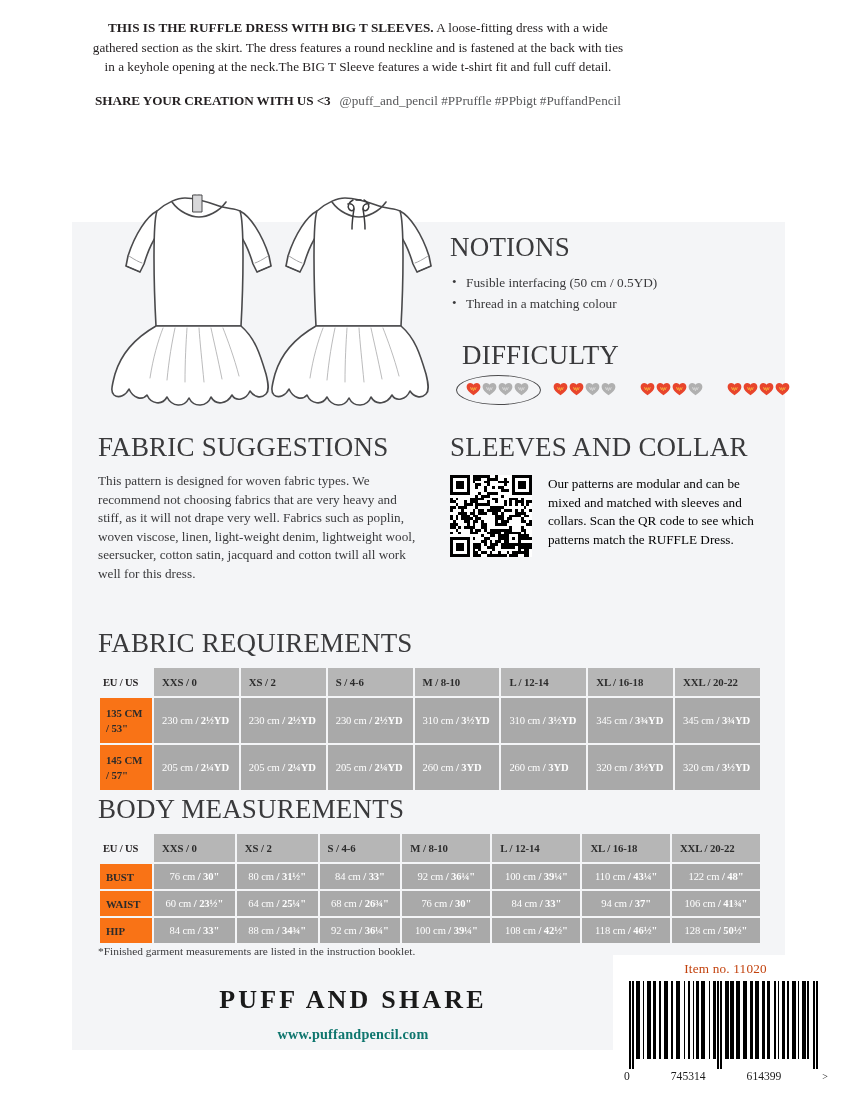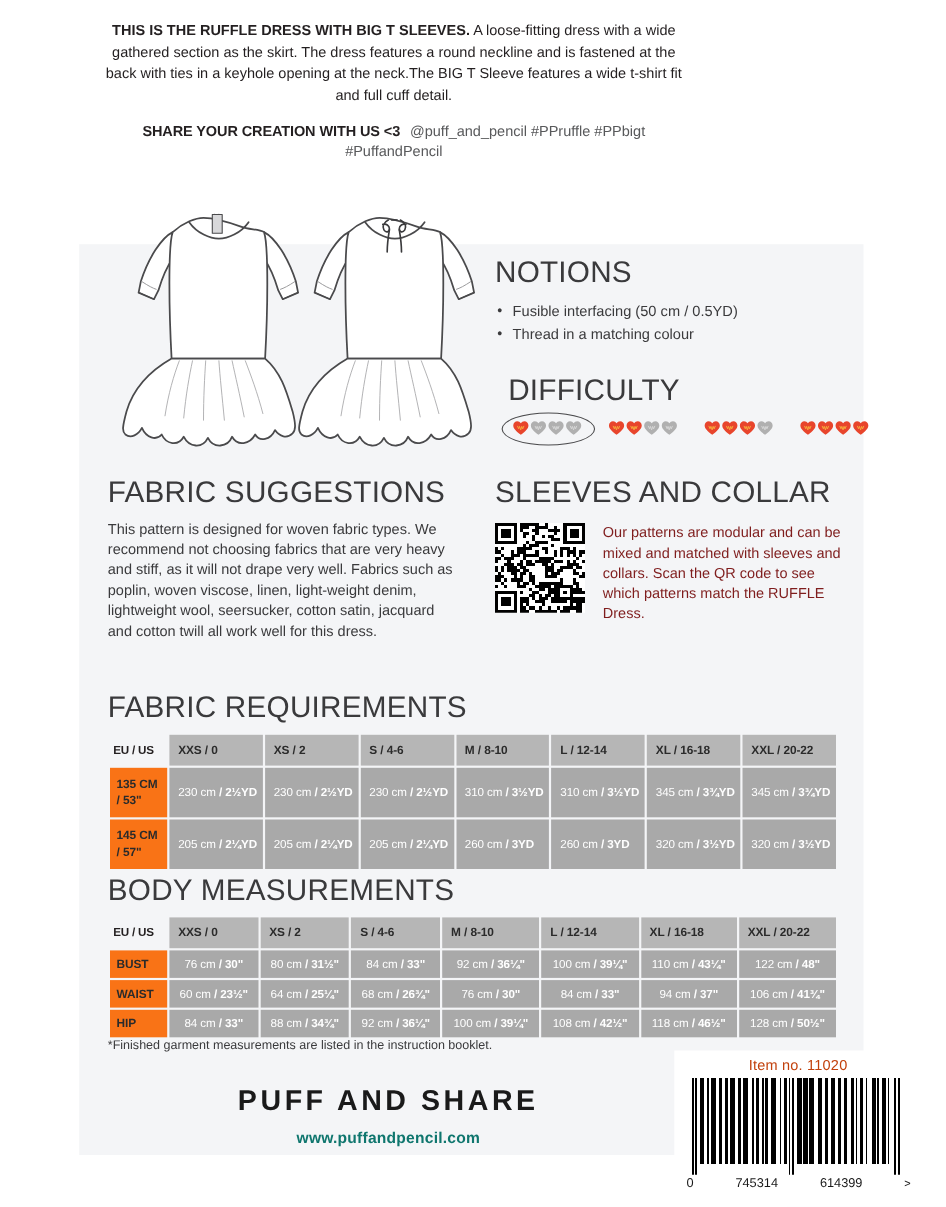--- a/index.html
+++ b/index.html
@@ -3,21 +3,21 @@
 <meta charset="utf-8">
 <style>
   * { box-sizing: border-box; margin: 0; padding: 0; }
   html, body {
     width: 860px; height: 1097px;
     background: #ffffff;
     font-family: "Liberation Sans", sans-serif;
     color: #231f20;
     overflow: hidden;
   }
-  .page { position: relative; width: 716px; height: 1097px; background: #fff; }
+  .page { position: relative; width: 716px; height: 1097px; background: #fff; font-family: Liberation Serif, serif; }
 
   
   .header { padding: 18px 92px 0 92px; text-align: center; }
   .header p.desc {
     font-size: 13.2px; line-height: 19.5px; color: #231f20;
   }
   .header p.desc b { font-weight: 700; }
   .share {
     margin-top: 15px; font-size: 13.2px; line-height: 18px;
   }
@@ -71,21 +71,21 @@
   .fabsug { position: absolute; left: 98px; top: 432px; width: 320px; }
   .fabsug p {
     margin-top: 9px; font-size: 13.2px; line-height: 18.6px; color: #3a3a3c;
   }
 
   
   .sleeves { position: absolute; left: 450px; top: 432px; width: 320px; }
   .sleeves .body { display: flex; gap: 16px; margin-top: 12px; }
   .qr { width: 82px; height: 82px; flex: 0 0 82px; }
   .qr svg { display: block; width: 82px; height: 82px; }
-  .sleeves .body p { font-size: 13.2px; line-height: 18.6px; color: #7f1d1d; }
+  .sleeves .body p { font-size: 13.2px; line-height: 18.6px; color: #000000; }
 
   
   .tblsec { position: absolute; left: 98px; width: 664px; }
   .tblsec.fabric { top: 628px; }
   .tblsec.body-m { top: 794px; }
   .tblsec h2.sec { margin-bottom: 7px; }
 
   table.sizes { border-collapse: separate; border-spacing: 2px 2px; width: 664px; }
   table.sizes th, table.sizes td { padding: 0; }
 

